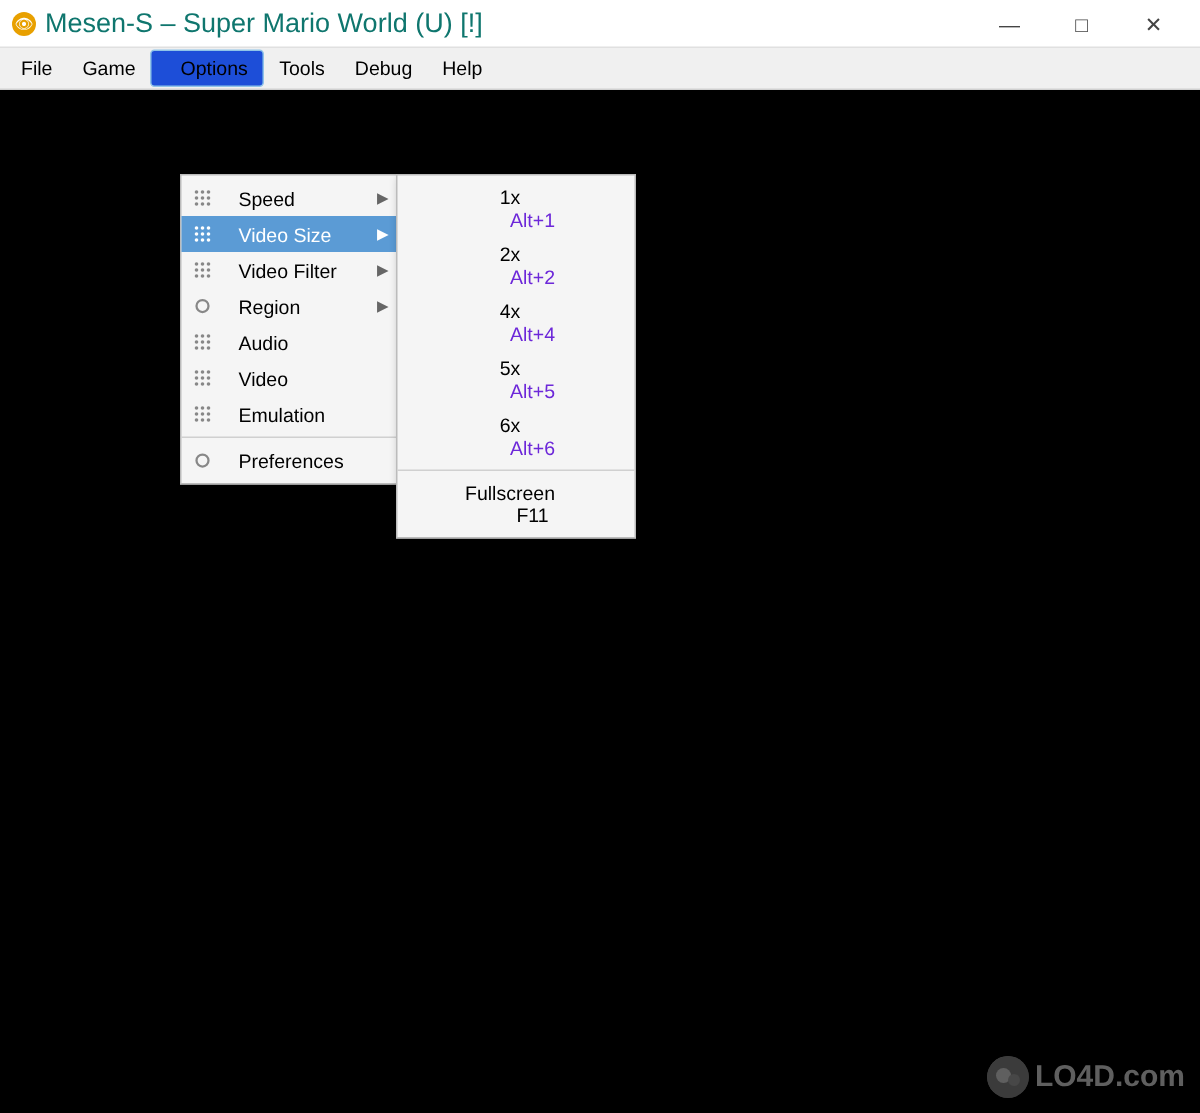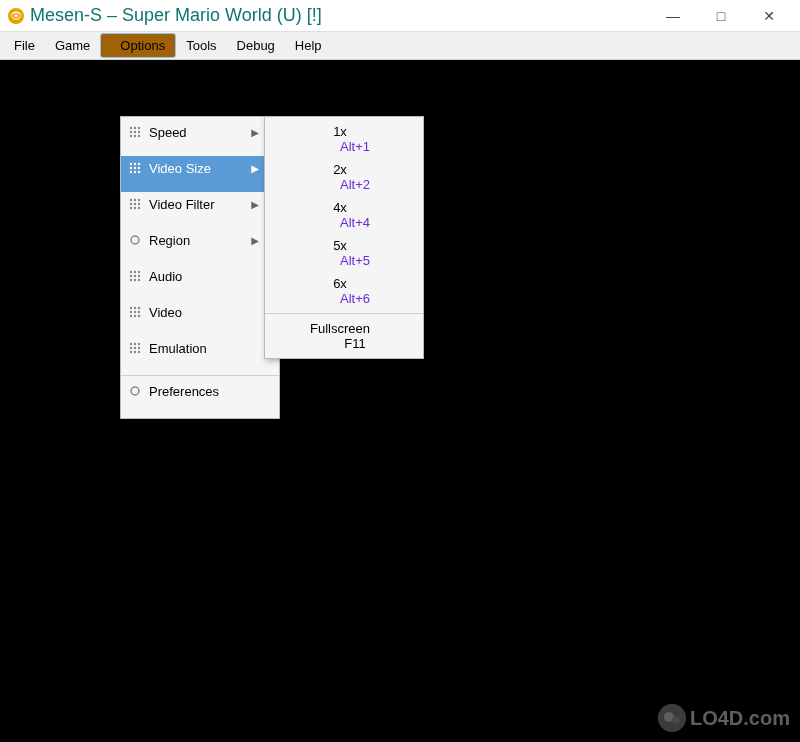--- a/index.html
+++ b/index.html
@@ -85,21 +85,21 @@
     }
 
     .menu-item {
       padding: 4px 10px;
       cursor: pointer;
       border-radius: 3px;
       color: #000;
       white-space: nowrap;
     }
     .menu-item.active {
-      background: #a16207;
+      background: #1d4ed8;
       border: 1px solid #90c4e8;
       padding-left: 19px;
     }
 
     
     .main-content {
       flex: 1;
       background: #000;
       position: relative;
     }
@@ -111,25 +111,25 @@
       border: 1px solid #bbb;
       box-shadow: 2px 2px 6px rgba(0,0,0,0.3);
       z-index: 100;
       padding: 3px 0;
       min-width: 160px;
     }
 
     .dropdown-item {
       display: flex;
       align-items: center;
-      padding: 4px 20px 16px 6px;
+      padding: 4px 20px 4px 6px;
       cursor: pointer;
       color: #000;
       white-space: nowrap;
-      gap: 6px;
+      gap: 16px;
       position: relative;
     }
     .dropdown-item.selected {
       background: #5b9bd5;
       color: white;
     }
 
     .dropdown-item .item-icon {
       width: 16px;
       height: 16px;

